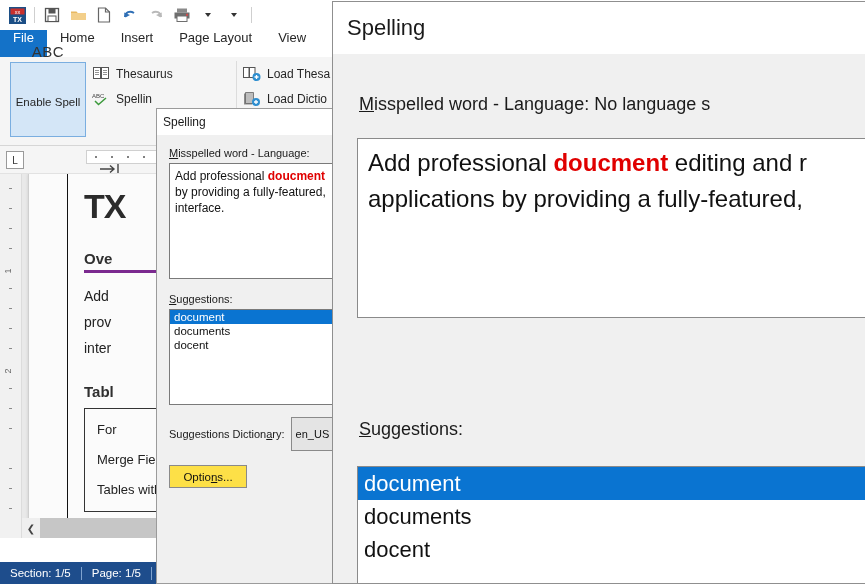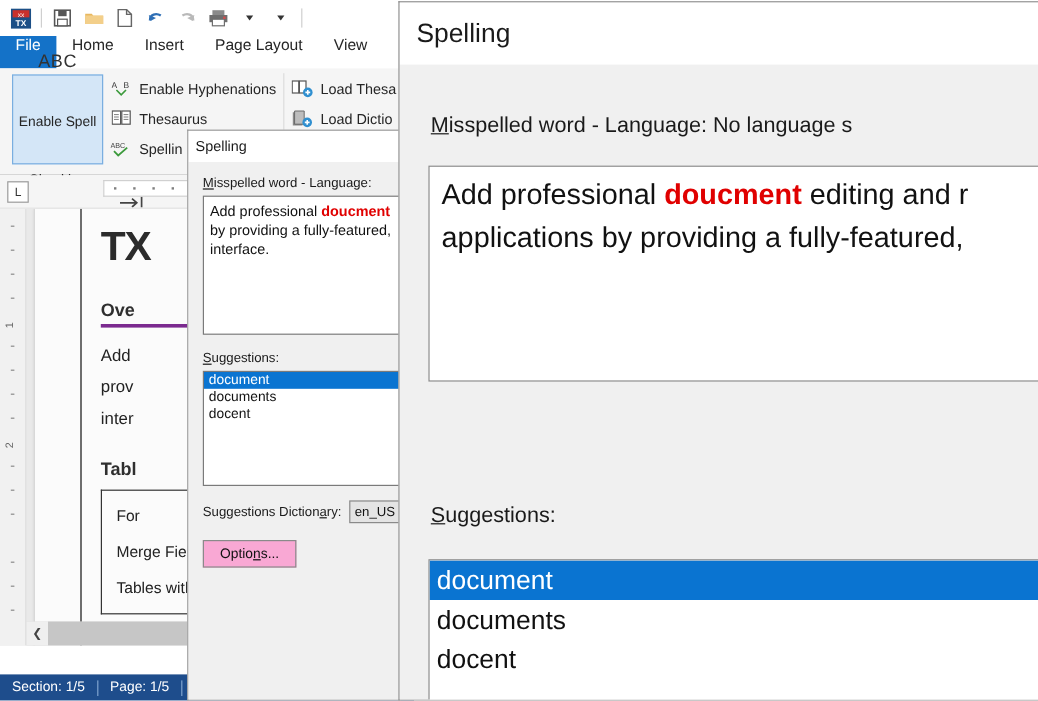--- a/index.html
+++ b/index.html
@@ -95,22 +95,22 @@
   .dlg-small .title { height:26px; background:#ffffff; display:flex; align-items:center; padding-left:6px; font-size:12px; color:#1a1a1a; }
   .dlg-small .body { position:absolute; left:0; top:26px; right:0; bottom:0; background:#f0f0f0; padding:12px 0 0 12px; }
   .s-label { font-size:11px; color:#1a1a1a; white-space:nowrap; margin-bottom:4px; }
   .s-label u { text-decoration:underline; }
   .s-textbox { width:200px; height:116px; background:#fff; border:1px solid #7a7a7a; padding:4px 5px; font-size:12px; line-height:16px; color:#111; overflow:hidden; }
   .s-textbox b { color:#e00000; }
   .s-list { width:200px; height:96px; background:#fff; border:1px solid #7a7a7a; overflow:hidden; }
   .s-list .row { font-size:11.5px; padding:1px 4px; color:#111; }
   .s-list .row.sel { background:#0a74d1; color:#fff; }
   .s-dictrow { display:flex; align-items:center; gap:6px; margin-top:12px; }
-  .s-combo { width:70px; height:19px; background:#e4e4e4; border:1px solid #8a8a8a; font-size:11px; color:#111; display:flex; align-items:center; padding-left:4px; }
-  .s-optbtn { margin-top:14px; width:78px; height:23px; background:#f9a8d4; border:1px solid #8a8a8a; font-size:11.5px; color:#111; display:flex; align-items:center; justify-content:center; }
+  .s-combo { width:70px; height:34px; background:#e4e4e4; border:1px solid #8a8a8a; font-size:11px; color:#111; display:flex; align-items:center; padding-left:4px; }
+  .s-optbtn { margin-top:14px; width:78px; height:23px; background:#fde047; border:1px solid #8a8a8a; font-size:11.5px; color:#111; display:flex; align-items:center; justify-content:center; }
 
   
   .dlg-big {
     position:absolute; left:332px; top:1px; width:540px; height:583px;
     background:#f0f0f0; border:1px solid #8f8f8f; border-right:none; overflow:hidden;
   }
   .dlg-big .title { height:52px; background:#ffffff; display:flex; align-items:center; padding-left:14px; font-size:22px; color:#1a1a1a; }
   .dlg-big .body { position:absolute; left:0; top:52px; right:0; bottom:0; background:#f0f0f0; }
   .b-label { position:absolute; font-size:18px; color:#1a1a1a; white-space:nowrap; }
   .b-label u { text-decoration:underline; }
@@ -215,30 +215,20 @@
     <div class="rib-big">
       <div class="abc">ABC</div>
       <svg class="squig" viewBox="0 0 34 4">
           <path d="M0 3 Q2.2 0 4.3 3 T8.6 3 T12.9 3 T17.2 3 T21.5 3 T25.8 3 T30.1 3 T34 3" fill="none" stroke="#d03030" stroke-width="1.1"></path>
         </svg>
       <div class="lbl">Enable Spell</div>
       <div class="lbl">Checking</div>
     </div>
 
     <div class="rib-col c1">
-      <div class="rib-item">
-        <span class="rib-ico">
-          <svg width="17" height="15" viewBox="0 0 17 15">
-              <text x="0" y="7" font-size="7" fill="#333" font-family="Liberation Sans, sans-serif">A</text>
-              <text x="10" y="7" font-size="7" fill="#333" font-family="Liberation Sans, sans-serif">B</text>
-              <path d="M4 9l4 4 4-4" fill="none" stroke="#3c9a3c" stroke-width="1.4"></path>
-            </svg>
-        </span>
-        <span>Enable Hyphenations</span>
-      </div>
       <div class="rib-item">
         <span class="rib-ico">
           <svg width="17" height="15" viewBox="0 0 17 15">
               <rect x="0.5" y="1.5" width="7" height="11" fill="#fff" stroke="#555" stroke-width="1"></rect>
               <rect x="8.5" y="1.5" width="7" height="11" fill="#fff" stroke="#555" stroke-width="1"></rect>
               <path d="M2 4.5h4M2 6.5h4M2 8.5h4M10 4.5h4M10 6.5h4M10 8.5h4" stroke="#777" stroke-width="0.8"></path>
             </svg>
         </span>
         <span>Thesaurus</span>
       </div>

